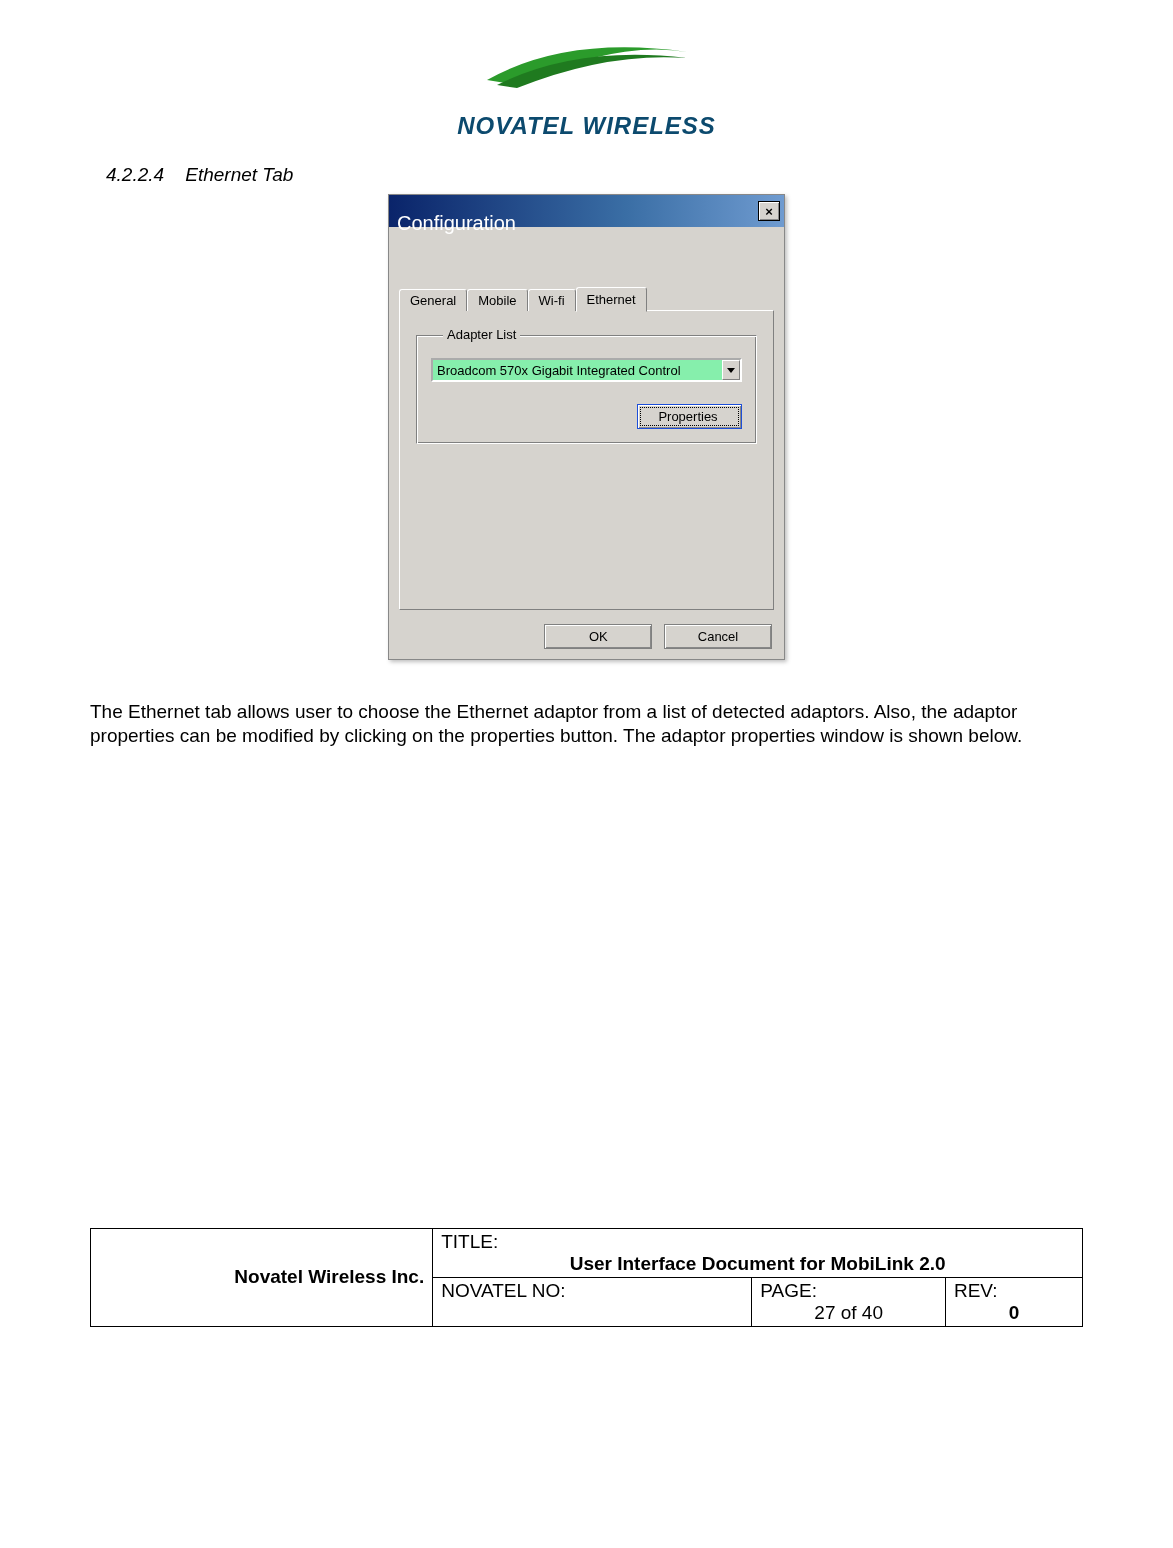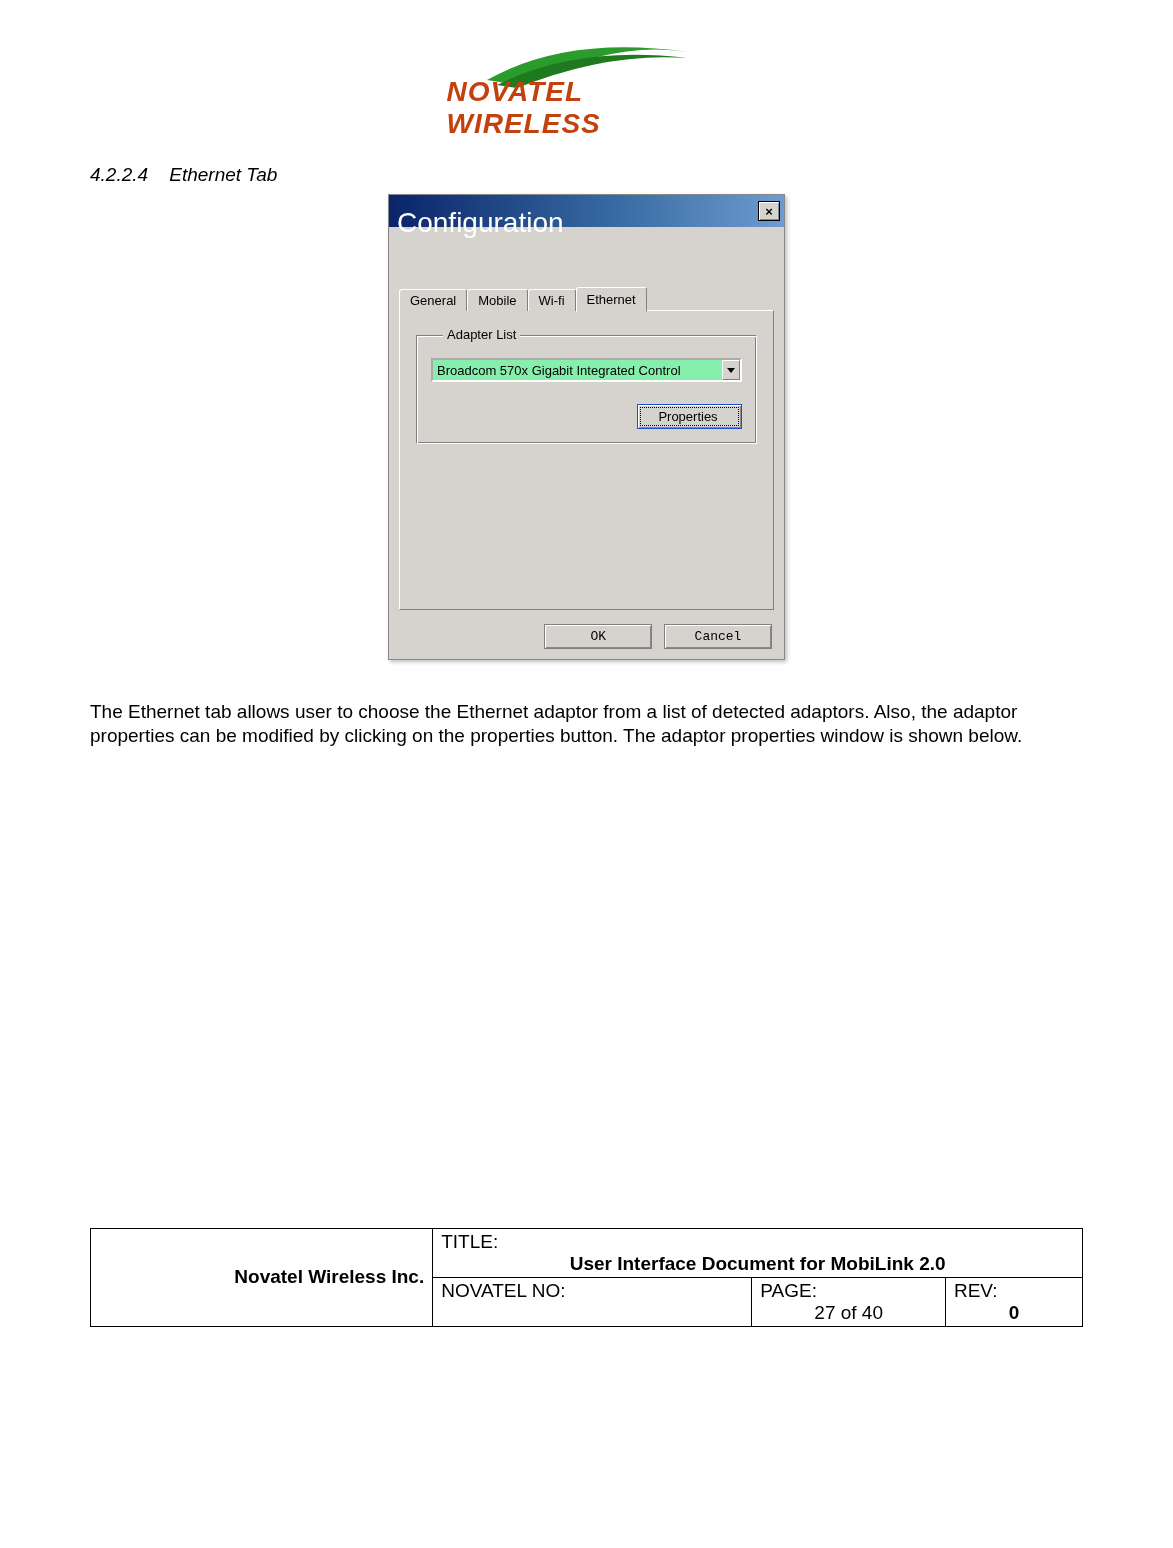--- a/index.html
+++ b/index.html
@@ -32,29 +32,29 @@
     top: 0;
   }
   .logo-text {
     position: absolute;
     bottom: 0;
     left: 0;
     right: 0;
     font-weight: 900;
     font-style: italic;
     letter-spacing: 1px;
-    font-size: 28px;
-    color: #c2410c;
+    font-size: 24px;
+    color: #0c4a6e;
     font-family: 'Arial Black', Arial, sans-serif;
-    text-align: left;
+    text-align: center;
   }
   .section-heading {
     font-style: italic;
     font-size: 19px;
-    margin: 18px 0 8px 0;
+    margin: 18px 0 8px 16px;
     font-family: Arial, sans-serif;
   }
   .dialog-wrap {
     text-align: center;
   }
   .dialog {
     display: inline-block;
     width: 395px;
     background: #d6d3ce;
     border: 1px solid #888;
@@ -66,21 +66,21 @@
   .titlebar {
     background: linear-gradient(to right, #0a246a 0%, #3a6ea5 60%, #6f9bd0 100%);
     height: 32px;
     display: flex;
     align-items: center;
     justify-content: space-between;
     padding: 0 4px 0 8px;
     color: #fff;
   }
   .titlebar-title {
-    font-size: 28px;
+    font-size: 20px;
     margin-top: 24px;
   }
   .close-btn {
     width: 20px;
     height: 18px;
     background: #d6d3ce;
     border: 1px solid #000;
     box-shadow: inset 1px 1px 0 #fff, inset -1px -1px 0 #888;
     display: flex;
     align-items: center;
@@ -208,21 +208,20 @@
     outline-offset: -4px;
     border: 1px solid #1d4ed8;
     padding-left: 7px;
   }
   .dialog-footer {
     text-align: right;
     padding: 6px 12px 10px 12px;
   }
   .dialog-footer .btn {
     margin-left: 8px;
-    font-family: Liberation Mono, monospace;
   }
   .body-text {
     font-size: 19px;
     margin-top: 40px;
     line-height: 1.25;
   }
   .doc-table {
     border-collapse: collapse;
     width: 100%;
     margin-top: 480px;

